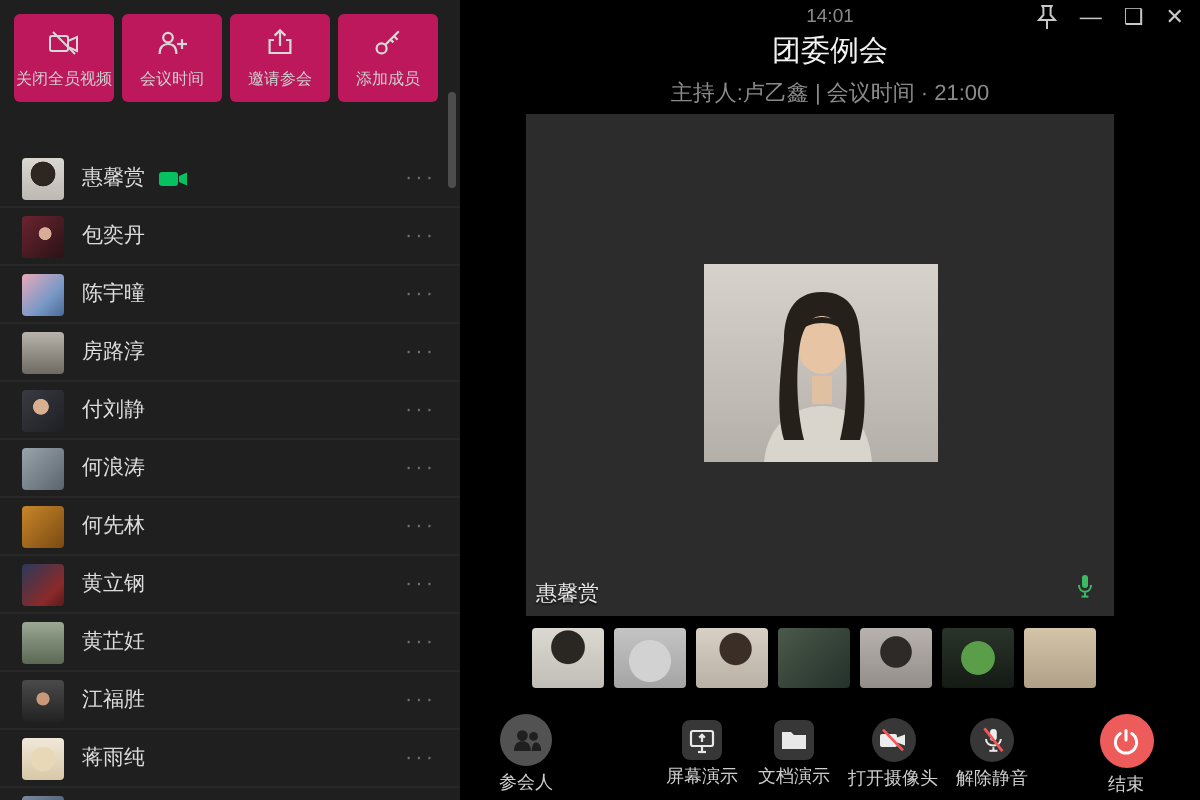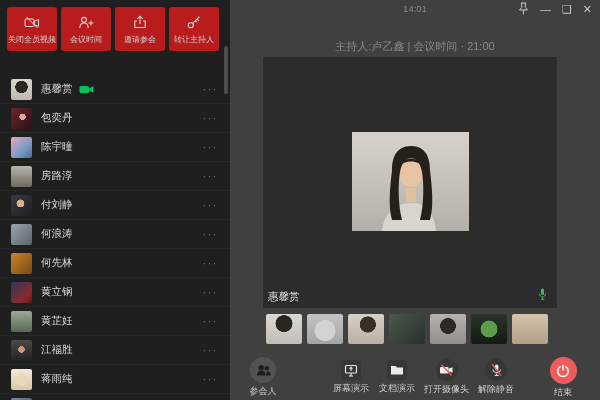--- a/index.html
+++ b/index.html
@@ -3,21 +3,21 @@
 <meta charset="utf-8">
 <style>
   html,body{margin:0;padding:0;background:#000;}
   *{box-sizing:border-box;}
   .app{position:relative;width:600px;height:400px;background:#141414;overflow:hidden;
        font-family:"Liberation Sans","DejaVu Sans",sans-serif;-webkit-font-smoothing:antialiased;}
 
   
   .sidebar{position:absolute;left:0;top:0;width:230px;height:400px;background:#1f1f1f;}
   .sb-toolbar{position:absolute;left:7px;top:7px;display:flex;gap:4px;}
-  .sb-btn{width:50px;height:44px;background:#b91c1c;border-radius:3px;display:flex;flex-direction:column;
+  .sb-btn{width:50px;height:44px;background:#be185d;border-radius:3px;display:flex;flex-direction:column;
           align-items:center;justify-content:center;gap:3px;cursor:pointer;}
   .sb-btn-label{font-size:8px;color:#cfcfcf;white-space:nowrap;line-height:1;}
   .sb-status{position:absolute;left:10px;top:60px;display:flex;align-items:center;gap:5px;}
   .dot{width:6px;height:6px;border-radius:50%;background:#0bbd5f;}
   .sb-status-text{font-size:9.5px;color:#9a9a9a;}
   .sb-list{position:absolute;left:0;top:75px;width:230px;height:325px;overflow:hidden;}
   .p-row{height:29px;display:flex;align-items:center;padding:0 12px 0 11px;
          border-bottom:1px solid rgba(255,255,255,0.04);cursor:pointer;}
   .p-avatar{width:21px;height:21px;border-radius:2px;flex:none;}
   .p-name{margin-left:9px;font-size:10.5px;color:#dcdcdc;white-space:nowrap;}
@@ -33,21 +33,21 @@
   .av5{background:radial-gradient(circle at 45% 40%,#d8b090 0 22%,rgba(0,0,0,0) 24%),linear-gradient(135deg,#3a3a42,#1e1e24);}
   .av6{background:linear-gradient(135deg,#9aa4ac,#5a646c);}
   .av7{background:linear-gradient(135deg,#c8862a,#7a4a12);}
   .av8{background:linear-gradient(135deg,#2a3a5a 0%,#8a2a2a 70%,#5a1a1a 100%);}
   .av9{background:linear-gradient(#9aa894,#5a6854);}
   .av10{background:radial-gradient(circle at 50% 45%,#c89878 0 20%,rgba(0,0,0,0) 22%),linear-gradient(#4a4a4a,#222);}
   .av11{background:radial-gradient(circle at 50% 50%,#e8d8b8 0 40%,rgba(0,0,0,0) 42%),linear-gradient(#f0e8d8,#d8c8a8);}
   .av12{background:linear-gradient(135deg,#7a8aa0,#3a4a60);}
 
   
-  .main{position:absolute;left:230px;top:0;width:370px;height:400px;background:#404040;}
+  .main{position:absolute;left:230px;top:0;width:370px;height:400px;background:#000000;}
   .clock{position:absolute;top:3px;left:0;width:370px;text-align:center;font-size:9.5px;color:#8a8a8a;}
   .m-title{position:absolute;top:16px;left:0;width:370px;text-align:center;font-size:14.5px;color:#f2f2f2;}
   .m-sub{position:absolute;top:39px;left:0;width:370px;text-align:center;font-size:11px;color:#8a8a8a;}
   .win-controls{position:absolute;right:8px;top:2px;display:flex;align-items:center;gap:11px;}
   .wc{color:#c8c8c8;font-size:11px;line-height:14px;cursor:pointer;display:flex;align-items:center;}
 
   .video-panel{position:absolute;left:33px;top:57px;width:294px;height:251px;background:#2c2c2c;}
   .photo{position:absolute;left:89px;top:75px;width:117px;height:99px;}
   .speaker-label{position:absolute;left:5px;bottom:4px;font-size:10.5px;color:#e8e8e8;text-shadow:0 1px 1px rgba(0,0,0,.6);}
   .mic-green{position:absolute;right:10px;bottom:4px;}
@@ -123,21 +123,21 @@
         <span>
           <svg width="14" height="14" viewBox="0 0 14 14">
               <g stroke="#d8d8d8" stroke-width="1.1" fill="none">
             <circle cx="3.8" cy="10.2" r="2.5"></circle>
                 <line x1="5.7" y1="8.4" x2="12.4" y2="1.6"></line>
                 <line x1="9.9" y1="4" x2="11.8" y2="5.9"></line>
                 <line x1="8.2" y1="5.7" x2="9.7" y2="7.2"></line>
               </g>
             </svg>
         </span>
-        <span class="sb-btn-label">转让主持人</span>
+        <span class="sb-btn-label">添加成员</span>
       </div>
     </div>
 
 
     <div class="sb-list">
 
       <div class="p-row">
         <div class="p-avatar av1"></div>
         <span class="p-name">惠馨赏</span>
         <span class="vbadge">
@@ -203,20 +203,21 @@
 
       </div>
     </div>
 
     <div class="sb-scrollbar"></div>
   </div>
 
   <div class="main">
 
     <div class="clock">14:01</div>
+    <div class="m-title">团委例会</div>
     <div class="m-sub">主持人:卢乙鑫 | 会议时间 · 21:00</div>
 
     <div class="win-controls">
       <span class="wc">
         <svg width="12" height="14" viewBox="0 0 12 14">
             <g stroke="#c8c8c8" stroke-width="1" fill="none">
           <path d="M4.2,1 L8.8,1 L8.3,2 L8.3,5.5 L10.5,8 L2.5,8 L4.7,5.5 L4.7,2 Z"></path>
               <line x1="6.5" y1="8" x2="6.5" y2="12.5"></line>
             </g>
           </svg>

